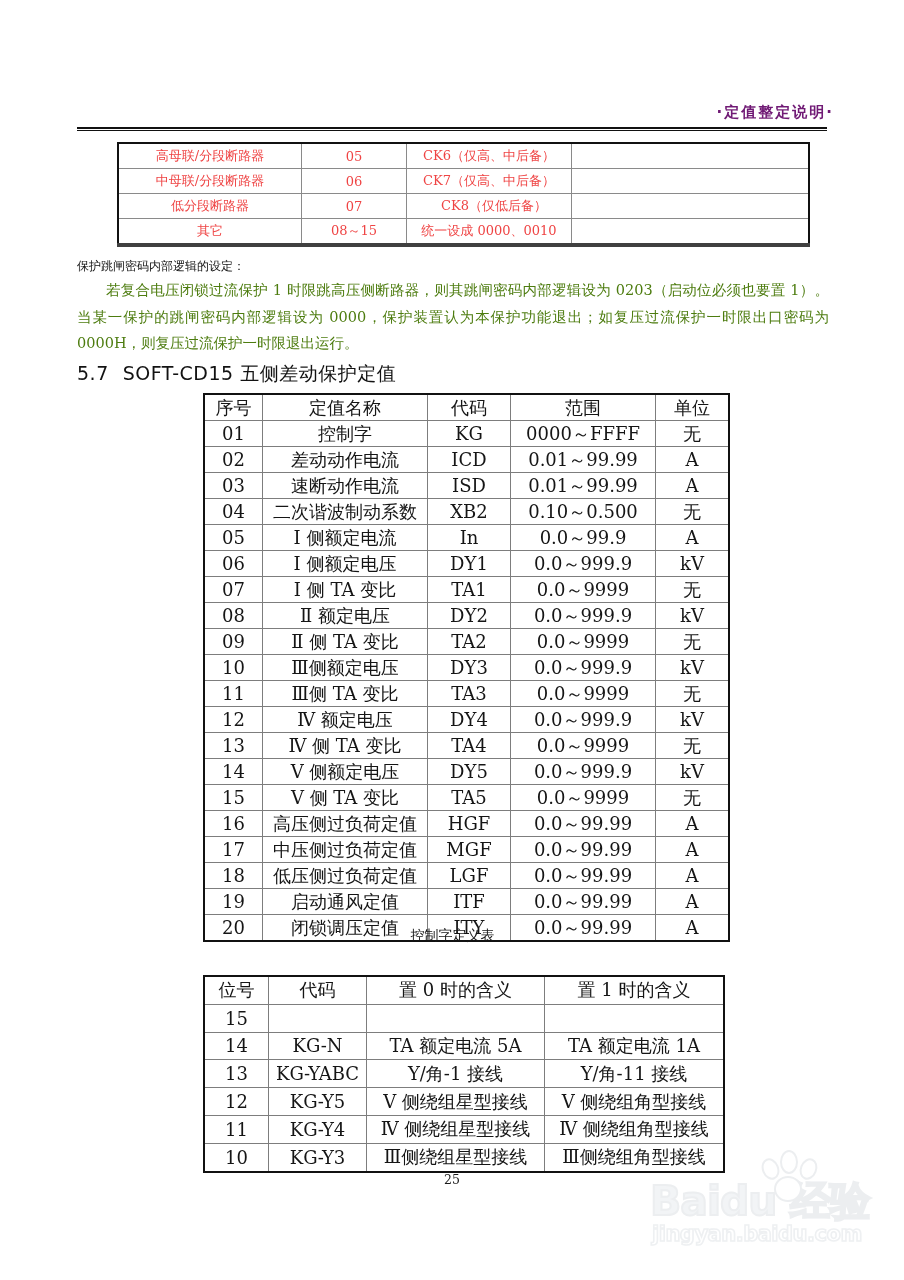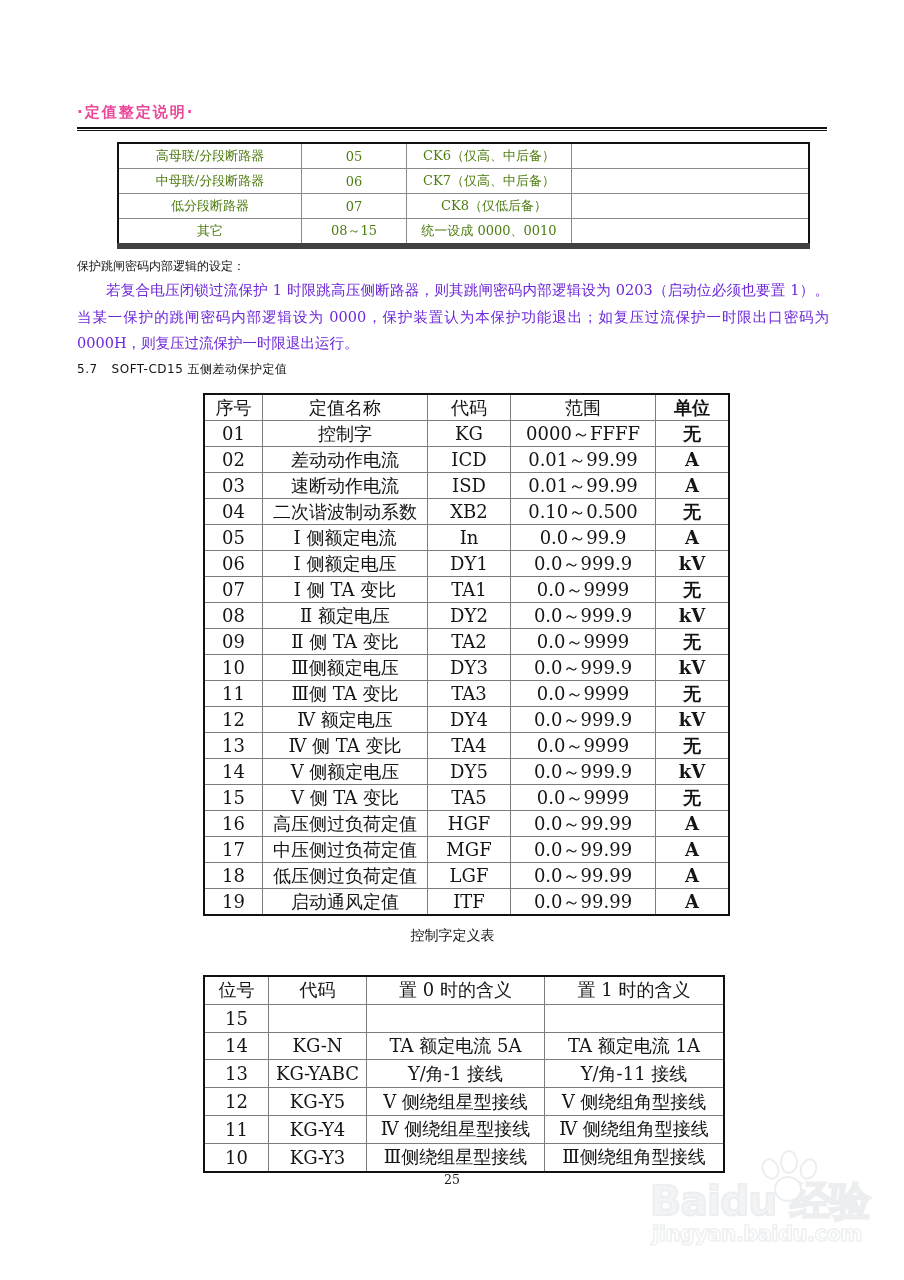--- a/index.html
+++ b/index.html
@@ -19,29 +19,29 @@
   .page {
     position: absolute;
     left: 0; top: 0;
     width: 904px;
     height: 1280px;
   }
 
   
   .doc-header {
     position: absolute;
-    left: 77px;
+    left: 84px;
     top: 103px;
     width: 750px;
-    text-align: left;
+    text-align: right;
     font-family: "DejaVu Sans", "Liberation Sans", sans-serif;
     font-weight: bold;
     font-size: 15px;
     letter-spacing: 2px;
-    color: #ec4899;
+    color: #701a75;
   }
   .header-rule {
     position: absolute;
     left: 77px;
     top: 127px;
     width: 750px;
     height: 0;
     border-top: 2px solid #111;
     border-bottom: 1px solid #111;
     padding-bottom: 1px;
@@ -55,29 +55,29 @@
     width: 670px;
     border-collapse: collapse;
     table-layout: fixed;
     font-family: "DejaVu Serif", "Liberation Serif", serif;
     font-size: 13px;
   }
   .red-table td {
     border: 1px solid #8a8a8a;
     height: 24px;
     text-align: center;
-    color: #4d7c0f;
+    color: #ef4444;
     padding: 0 2px;
     white-space: nowrap;
     overflow: hidden;
   }
   .red-table .rt-outer-l { border-left: 2px solid #111; }
   .red-table .rt-outer-r { border-right: 2px solid #111; }
   .red-table tr:first-child td { border-top: 2px solid #111; }
-  .red-table tr:last-child td { border-bottom: 6px solid #404040; }
+  .red-table tr:last-child td { border-bottom: 4px solid #404040; }
   .red-table td.empty-col { color: transparent; }
 
   
   .para-lead {
     position: absolute;
     left: 77px;
     top: 253px;
     width: 752px;
     font-size: 12px;
     line-height: 26px;
@@ -86,30 +86,30 @@
   .para-body {
     position: absolute;
     left: 77px;
     top: 277px;
     width: 752px;
     font-size: 14.5px;
     line-height: 26.5px;
     text-align: justify;
     text-justify: inter-ideograph;
     text-indent: 29px;
-    color: #6d28d9;
+    color: #4d7c0f;
   }
 
   
   .section-heading {
     position: absolute;
     left: 77px;
     top: 361px;
     font-family: "DejaVu Sans", "Liberation Sans", sans-serif;
-    font-size: 12px;
+    font-size: 19px;
     letter-spacing: 0.5px;
     color: #121212;
   }
   .section-heading .sh-num { margin-right: 14px; }
 
   
   .grid-table {
     position: absolute;
     border-collapse: collapse;
     table-layout: fixed;
@@ -133,21 +133,21 @@
   #settings-table {
     left: 203px;
     top: 393px;
     width: 499px;
   }
   #settings-table td { height: 25px; }
   #settings-table .c-no    { width: 53px; }
   #settings-table .c-name  { width: 160px; margin-top: 46px; }
   #settings-table .c-code  { width: 78px; }
   #settings-table .c-range { width: 140px; }
-  #settings-table .c-unit  { width: 68px; font-weight: bold; }
+  #settings-table .c-unit  { width: 68px; }
 
   
   .cw-caption {
     position: absolute;
     left: 203px;
     top: 927px;
     width: 499px;
     text-align: center;
     font-size: 14px;
     color: #151515;
@@ -395,20 +395,27 @@
           <td class="c-no">18</td>
           <td class="c-name">低压侧过负荷定值</td>
           <td class="c-code">LGF</td>
           <td class="c-range">0.0～99.99</td>
           <td class="c-unit">A</td>
         </tr>
         <tr>
           <td class="c-no">19</td>
           <td class="c-name">启动通风定值</td>
           <td class="c-code">ITF</td>
+          <td class="c-range">0.0～99.99</td>
+          <td class="c-unit">A</td>
+        </tr>
+        <tr>
+          <td class="c-no">20</td>
+          <td class="c-name">闭锁调压定值</td>
+          <td class="c-code">ITY</td>
           <td class="c-range">0.0～99.99</td>
           <td class="c-unit">A</td>
         </tr>
       </tbody>
   </table>
 
   <div class="cw-caption">控制字定义表</div>
   <table class="grid-table" id="controlword-table">
     <tbody>
         <tr>

